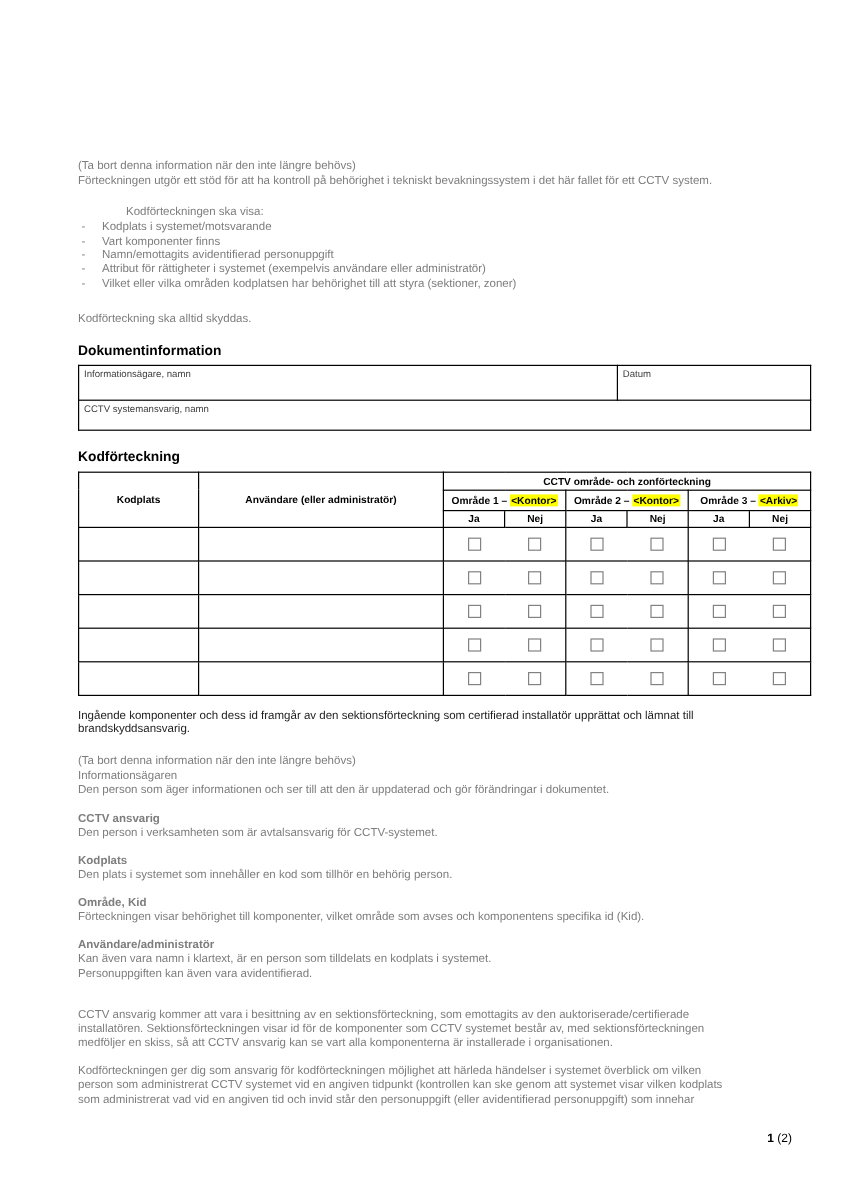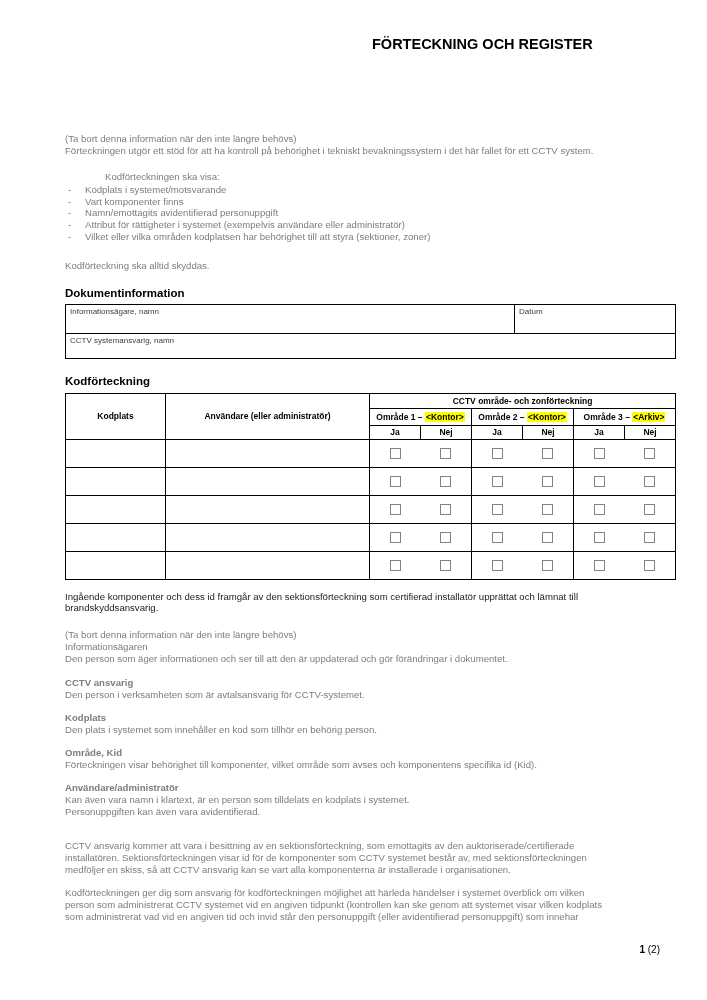--- a/index.html
+++ b/index.html
@@ -47,21 +47,20 @@
   .closing.first{margin-top:22px;}
   .footer{position:absolute;top:944px;right:47px;font-size:10px;color:#000;}
   .footer .pg{font-weight:bold;}
 </style>
 </head>
 <body>
 
 <div class="page">
 
   <div class="titleblock">
-    <div class="doc-title">FÖRTECKNING OCH REGISTER</div>
   </div>
 
   <div class="content">
 
     <div>(Ta bort denna information när den inte längre behövs)</div>
     <div>Förteckningen utgör ett stöd för att ha kontroll på behörighet i tekniskt bevakningssystem i det här fallet för ett CCTV system.</div>
 
     <div class="list-intro">Kodförteckningen ska visa:</div>
 
     <div class="bullets">

